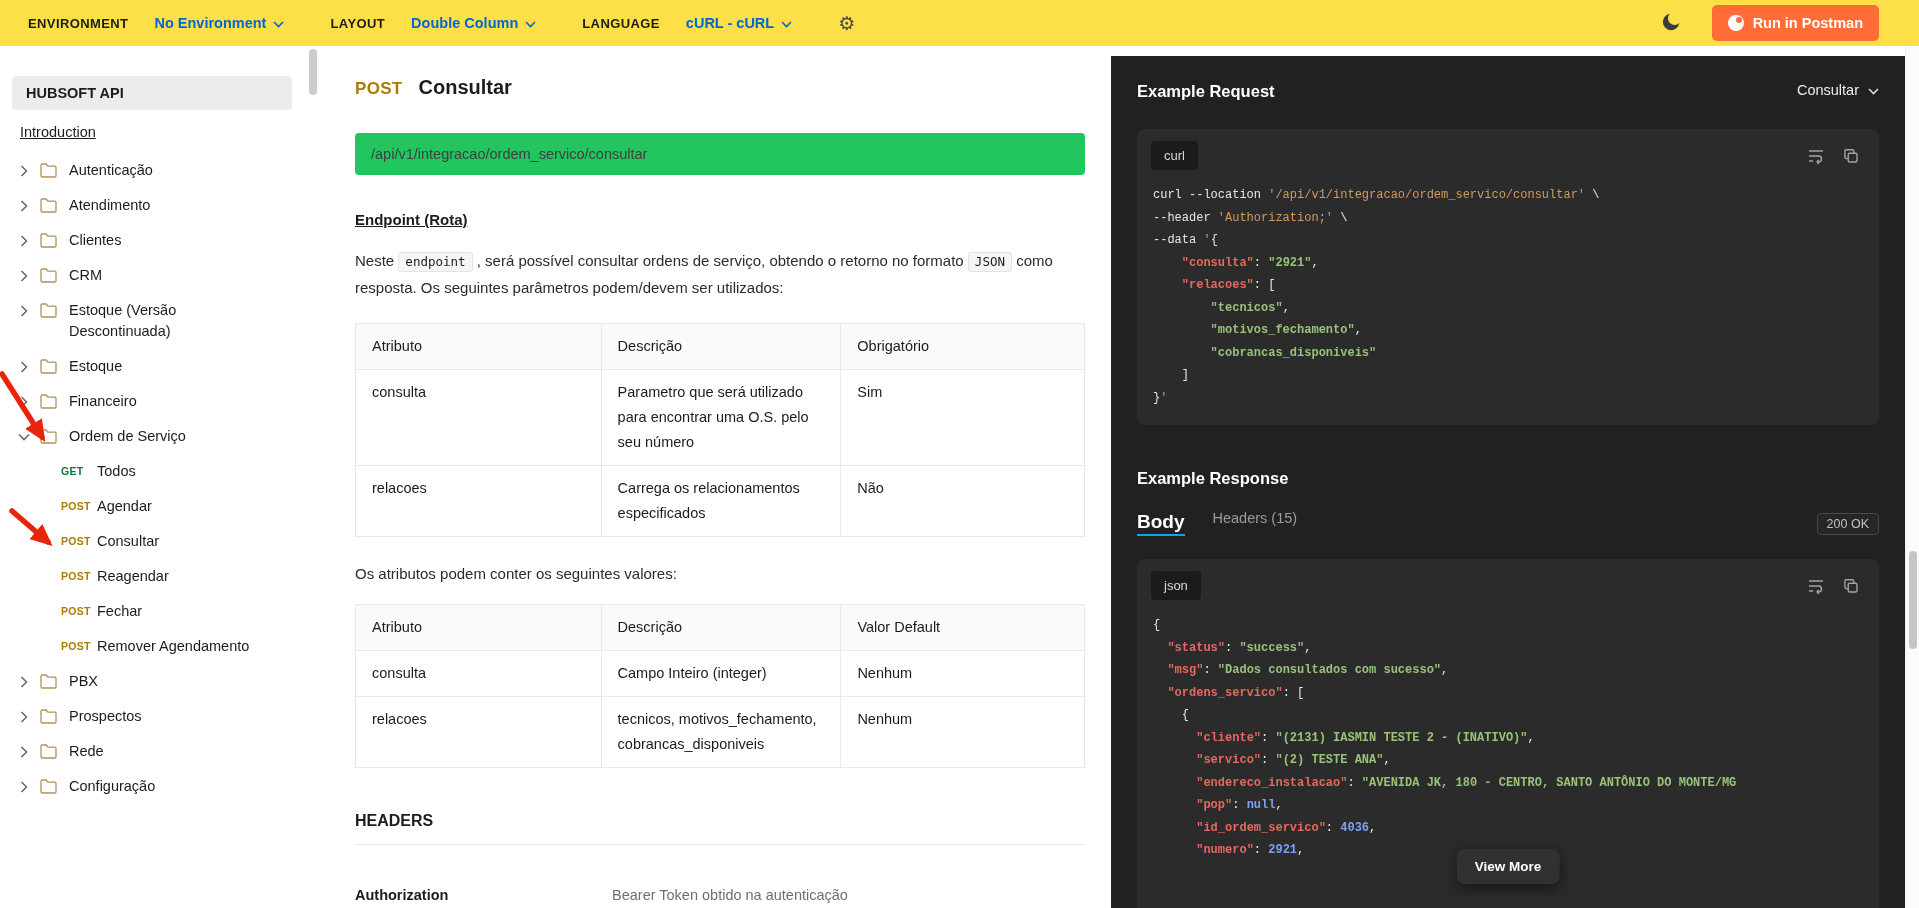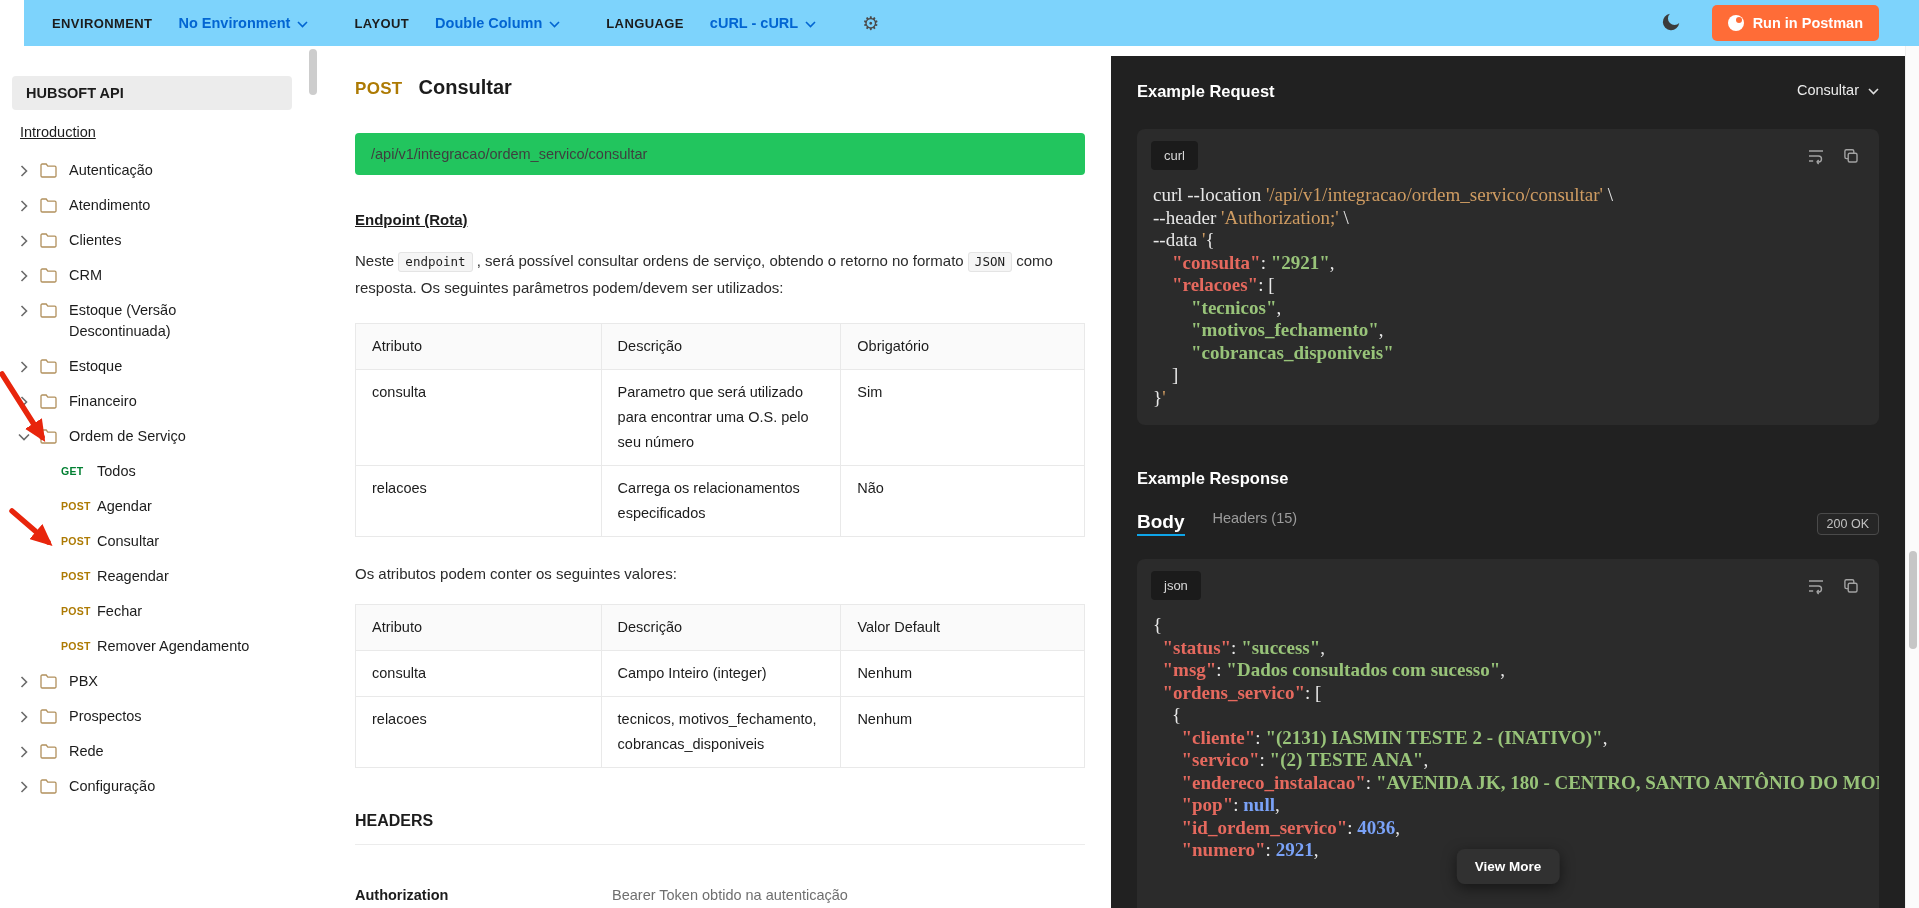--- a/index.html
+++ b/index.html
@@ -4,22 +4,22 @@
 <style>
   * { box-sizing: border-box; }
   html,body{margin:0;padding:0;}
   body{
     width:1919px;height:908px;overflow:hidden;background:#fff;
     font-family:"Liberation Sans",sans-serif;color:#1c1c1c;
   }
   .app{position:relative;width:1919px;height:908px;overflow:hidden;}
 
   
-  .topbar{position:absolute;top:0;left:0;right:0;height:46px;background:#7dd3fc;
-    display:flex;align-items:center;padding-left:28px;z-index:20;margin-left:24px;}
+  .topbar{position:absolute;top:0;left:0;right:0;height:46px;background:#fde047;
+    display:flex;align-items:center;padding-left:28px;z-index:20;}
   .tb-group{display:flex;align-items:center;margin-right:46px;}
   .tb-label{font-size:13px;font-weight:700;letter-spacing:.4px;color:#1c1c1c;}
   .tb-select{display:inline-flex;align-items:center;gap:7px;margin-left:26px;background:none;border:0;
     color:#0265d2;font-size:14.5px;font-weight:600;font-family:inherit;cursor:pointer;padding:0;}
   .icon-btn{background:none;border:0;cursor:pointer;display:flex;align-items:center;padding:0;}
   .gear{font-family:"DejaVu Sans",sans-serif;font-size:19px;color:#4a4a4a;line-height:1;}
   .moon-wrap{margin-left:auto;}
   .run-btn{display:flex;align-items:center;gap:9px;background:#ff6c37;border:0;border-radius:5px;height:36px;
     padding:0 16px;margin:0 40px 0 30px;color:#fff;font-size:14.5px;font-weight:700;font-family:inherit;cursor:pointer;}
   .pm-logo{position:relative;width:16px;height:16px;border-radius:50%;background:#fff;display:inline-block;}
@@ -72,21 +72,21 @@
   
   .panel{position:absolute;left:1111px;top:56px;width:794px;bottom:0;background:#212121;padding:26px;overflow:hidden;}
   .panel-head{display:flex;align-items:flex-start;justify-content:space-between;}
   .panel-title{color:#fff;font-size:16.5px;font-weight:700;}
   .selector{display:flex;align-items:center;gap:9px;color:#ececec;font-size:14.5px;cursor:pointer;}
   .codeblock{background:#2b2b2b;border-radius:8px;margin-top:28px;overflow:hidden;}
   .cb-head{display:flex;align-items:center;padding:12px 14px 8px;}
   .lang-chip{background:#1b1b1b;color:#d8d8d8;font-size:13px;padding:7px 13px;border-radius:4px;}
   .cb-icons{margin-left:auto;display:flex;gap:18px;align-items:center;padding-right:6px;}
   .cb-icon{cursor:pointer;display:flex;}
-  .cb-body{padding:6px 16px 16px;font-family:Liberation Serif, serif;font-size:19px;line-height:22.5px;color:#e8e8e8;overflow:hidden;}
+  .cb-body{padding:6px 16px 16px;font-family:Liberation Mono, monospace;font-size:12px;line-height:22.5px;color:#e8e8e8;overflow:hidden;}
   .code-line{white-space:pre;}
   .tk-p{color:#e8e8e8;}
   .tk-k{color:#e5695e;font-weight:600;}
   .tk-s{color:#98c379;font-weight:600;}
   .tk-cs{color:#cf9c62;}
   .tk-n{color:#7aa2f7;font-weight:600;}
   .resp-title{margin-top:44px;color:#fff;font-size:16.5px;font-weight:700;}
   .tabs-row{display:flex;align-items:center;margin-top:22px;}
   .tab-active{color:#fff;font-size:19px;font-weight:600;padding-bottom:1px;border-bottom:2px solid #0ea5e9;cursor:pointer;}
   .tab-inactive{color:#9c9c9c;font-size:14.5px;margin-left:28px;padding-bottom:9px;border-bottom:2px solid transparent;cursor:pointer;}

